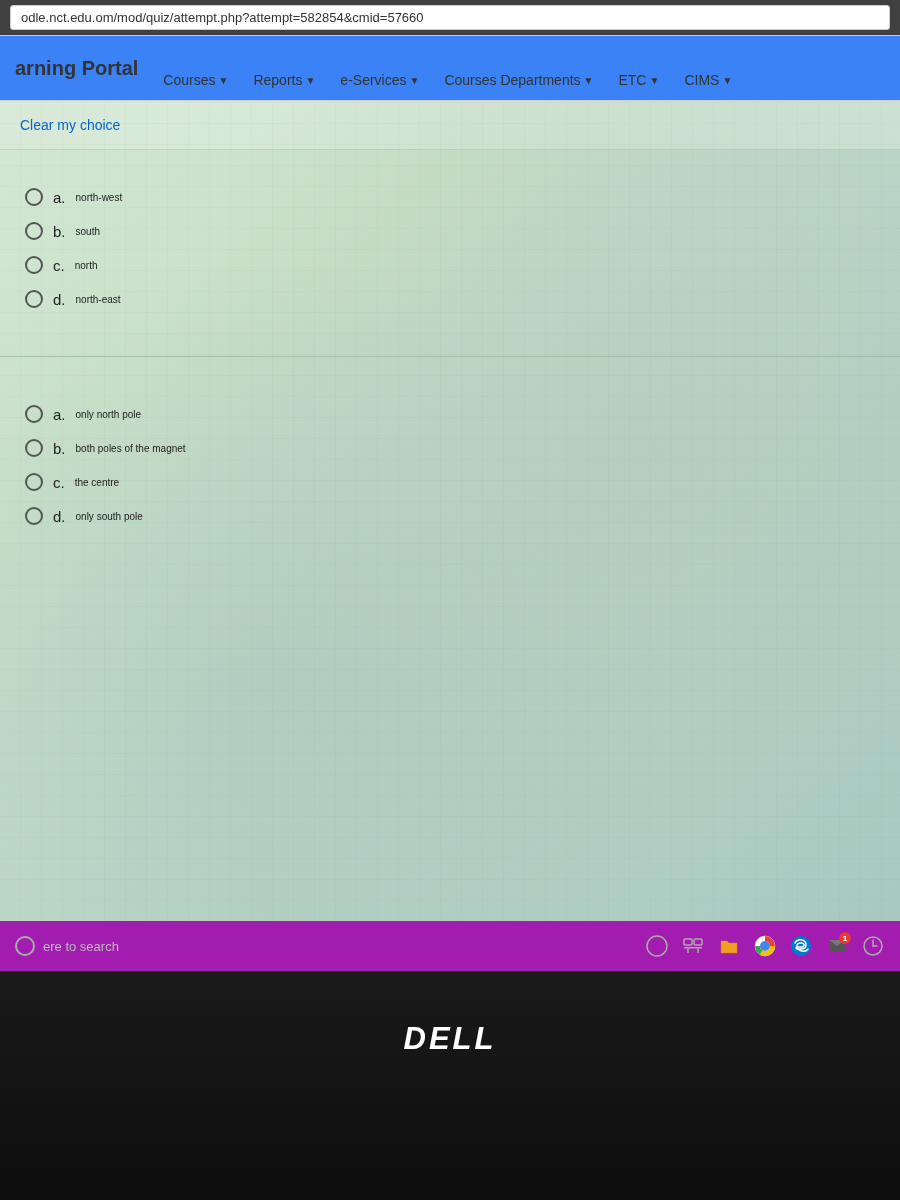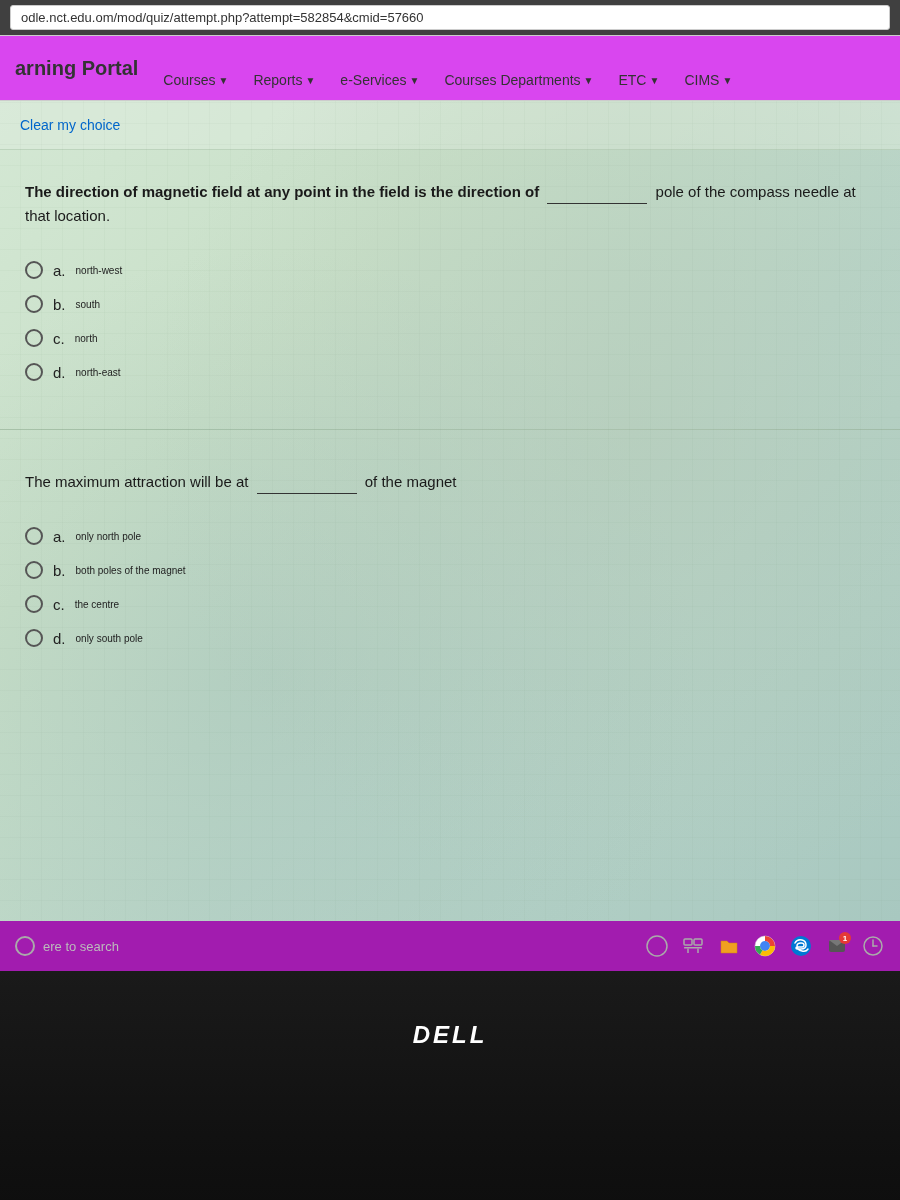--- a/index.html
+++ b/index.html
@@ -23,21 +23,21 @@
       border-radius: 3px;
       padding: 4px 10px;
       font-size: 13px;
       color: #333;
       width: 100%;
       display: block;
     }
 
     
     .nav-bar {
-      background: #d946ef;
+      background: #3b82f6;
       padding: 8px 15px;
       display: flex;
       align-items: center;
       gap: 5px;
       border-bottom: 1px solid #ccc;
       font-size: 14px;
     }
 
     .nav-brand {
       font-size: 20px;
@@ -248,21 +248,21 @@
       display: flex;
       flex-direction: column;
       align-items: center;
       justify-content: flex-start;
       padding-top: 20px;
       position: relative;
     }
 
     .dell-logo {
       color: #fff;
-      font-size: 24px;
+      font-size: 31px;
       font-weight: bold;
       letter-spacing: 3px;
       margin-top: 30px;
     }
 
     .dell-logo span {
       font-style: italic;
     }
 
   </style>
@@ -310,25 +310,20 @@
 </div>
 
 <div class="content-area">
   <div class="bg-pattern"></div>
 
   <div class="clear-choice-area">
     <button class="clear-choice-btn">Clear my choice</button>
   </div>
 
   <div class="question-section">
-    <p class="question-text">
-      <strong>The direction of magnetic field at any point in the field is the direction of</strong>
-      <span class="blank-line"></span>
-      <span>pole of the compass needle at that location.</span>
-    </p>
 
     <ul class="options-list">
       <li class="option-item">
         <div class="radio-circle"></div>
         <span class="option-letter">a.</span>
         <span class="option-label">north-west</span>
       </li>
       <li class="option-item">
         <div class="radio-circle"></div>
         <span class="option-letter">b.</span>
@@ -343,25 +338,20 @@
         <div class="radio-circle"></div>
         <span class="option-letter">d.</span>
         <span class="option-label">north-east</span>
       </li>
     </ul>
   </div>
 
   <hr class="question-divider">
 
   <div class="question2-section">
-    <p class="question-text">
-      <span>The maximum attraction will be at</span>
-      <span class="blank-line"></span>
-      <span>of the magnet</span>
-    </p>
 
     <ul class="options-list">
       <li class="option-item">
         <div class="radio-circle"></div>
         <span class="option-letter">a.</span>
         <span class="option-label">only north pole</span>
       </li>
       <li class="option-item">
         <div class="radio-circle"></div>
         <span class="option-letter">b.</span>

